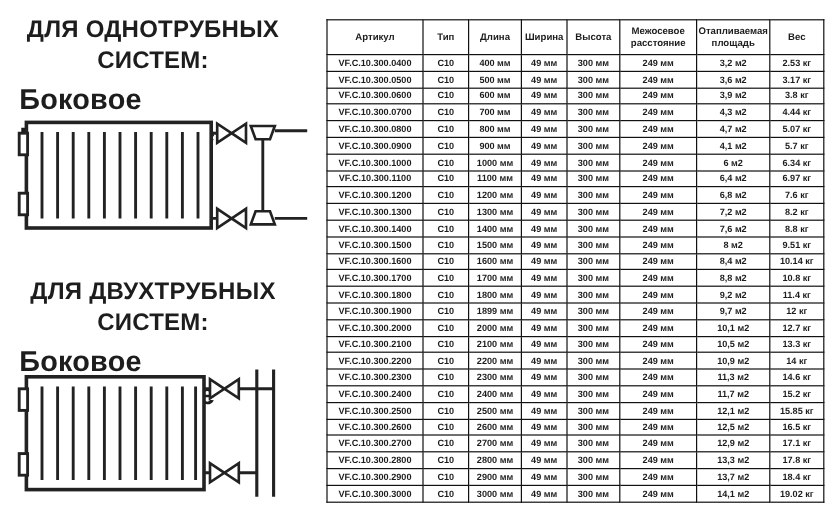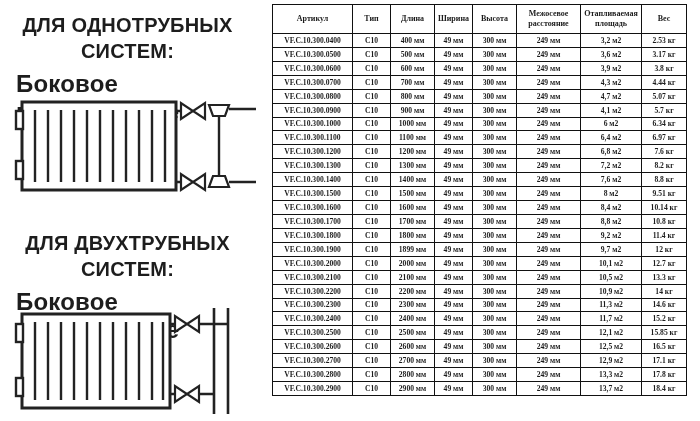--- a/index.html
+++ b/index.html
@@ -20,22 +20,22 @@
   .sec1-title{position:absolute;left:0;top:12px;width:255px;}
   .sec1-sub{position:absolute;left:0;top:70px;width:268px;}
   .diag1{position:absolute;left:8px;top:98px;}
   .sec2-title{position:absolute;left:0;top:230px;width:255px;}
   .sec2-sub{position:absolute;left:0;top:288px;width:268px;}
   .diag2{position:absolute;left:8px;top:306px;}
   svg .ln{stroke:#222;fill:none;}
   svg .fil{fill:#ffffff;stroke:#222;}
   
   .spec-table{
-    position:absolute;left:272px;top:4px;width:414px;height:392px;
-    border-collapse:collapse;table-layout:fixed;background:#fff;font-family:Liberation Serif, serif;
+    position:absolute;left:272px;top:16px;width:414px;height:392px;
+    border-collapse:collapse;table-layout:fixed;background:#fff;
   }
   .spec-table th,.spec-table td{
     border:1.6px solid #111;text-align:center;vertical-align:middle;
     font-weight:bold;color:#1c1c1c;padding:0;overflow:hidden;white-space:nowrap;
   }
   .spec-table th{font-size:8px;line-height:10px;height:28px;white-space:normal;}
   .spec-table td{font-size:7.6px;height:12.8px;}
   col.c0{width:80px}col.c1{width:38px}col.c2{width:44px}col.c3{width:38px}
   col.c4{width:44px}col.c5{width:64px}col.c6{width:61px}col.c7{width:45px}
 </style>
@@ -418,15 +418,25 @@
         <tr>
           <td>VF.C.10.300.2900</td>
           <td>C10</td>
           <td>2900 мм</td>
           <td>49 мм</td>
           <td>300 мм</td>
           <td>249 мм</td>
           <td>13,7 м2</td>
           <td>18.4 кг</td>
         </tr>
+        <tr>
+          <td>VF.C.10.300.3000</td>
+          <td>C10</td>
+          <td>3000 мм</td>
+          <td>49 мм</td>
+          <td>300 мм</td>
+          <td>249 мм</td>
+          <td>14,1 м2</td>
+          <td>19.02 кг</td>
+        </tr>
       </tbody>
   </table>
 </div>
 
 </body></html>

